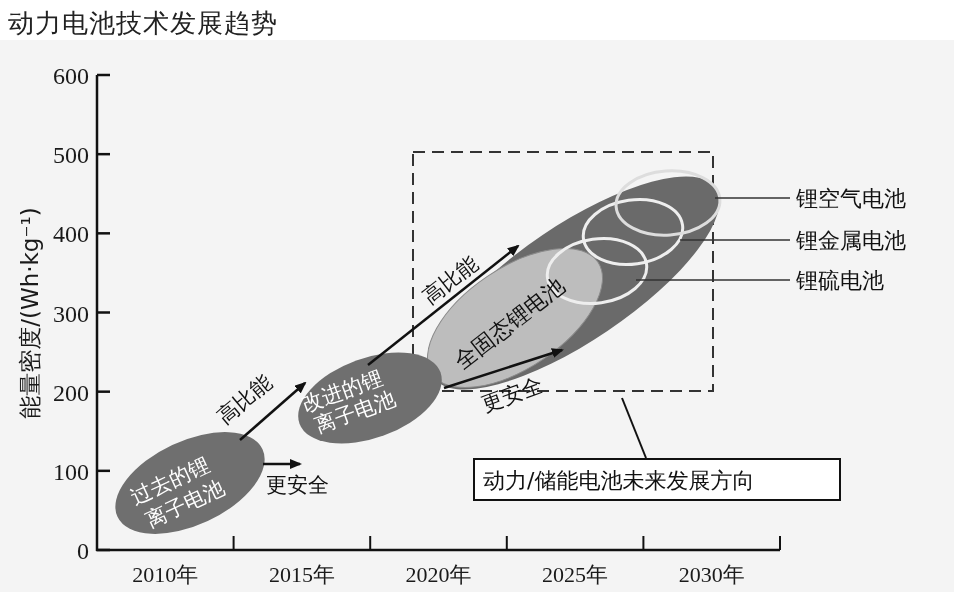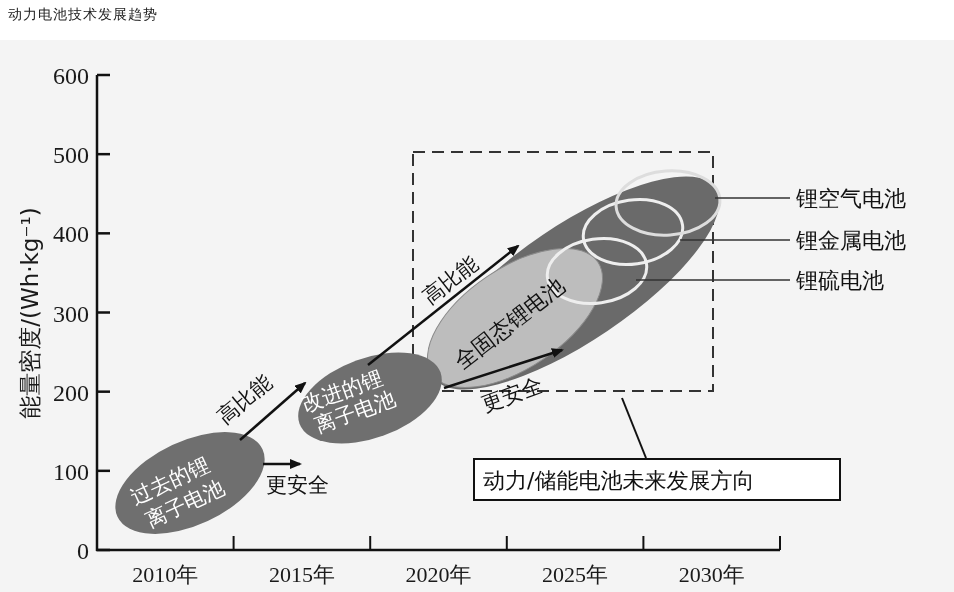--- a/index.html
+++ b/index.html
@@ -1,18 +1,18 @@
 <!DOCTYPE html>
 <html><head>
 <meta charset="utf-8">
 <style>
   html, body { margin: 0; padding: 0; background: #ffffff; }
   body { width: 954px; height: 592px; position: relative; overflow: hidden;
          font-family: "DejaVu Serif", serif; color: #1a1a1a; }
-  .page-title { position: absolute; left: 8px; top: 6px; font-size: 14px;
+  .page-title { position: absolute; left: 8px; top: 6px; font-size: 26px;
                 font-family: "DejaVu Serif", serif; color: #222; letter-spacing: 1px; }
   .plot-bg { position: absolute; left: 0; top: 40px; width: 954px; height: 552px; background: #f4f4f4; }
   svg { position: absolute; left: 0; top: 0; }
   .tick-label { font-family: "Liberation Serif", serif; font-size: 24px; fill: #1a1a1a; }
   .axis-title { font-family: "DejaVu Sans", sans-serif; font-size: 23px; fill: #1a1a1a; }
   .x-label { font-family: "Liberation Serif", serif; font-size: 22px; fill: #1a1a1a; }
   .anno { font-family: "DejaVu Sans", sans-serif; font-size: 21px; fill: #111; }
   .ell-text { font-family: "DejaVu Sans", sans-serif; font-size: 21px; fill: #ffffff; }
   .ell-text-dark { font-family: "DejaVu Sans", sans-serif; font-size: 22px; fill: #111; }
   .legend-text { font-family: "DejaVu Sans", sans-serif; font-size: 22px; fill: #111; }

